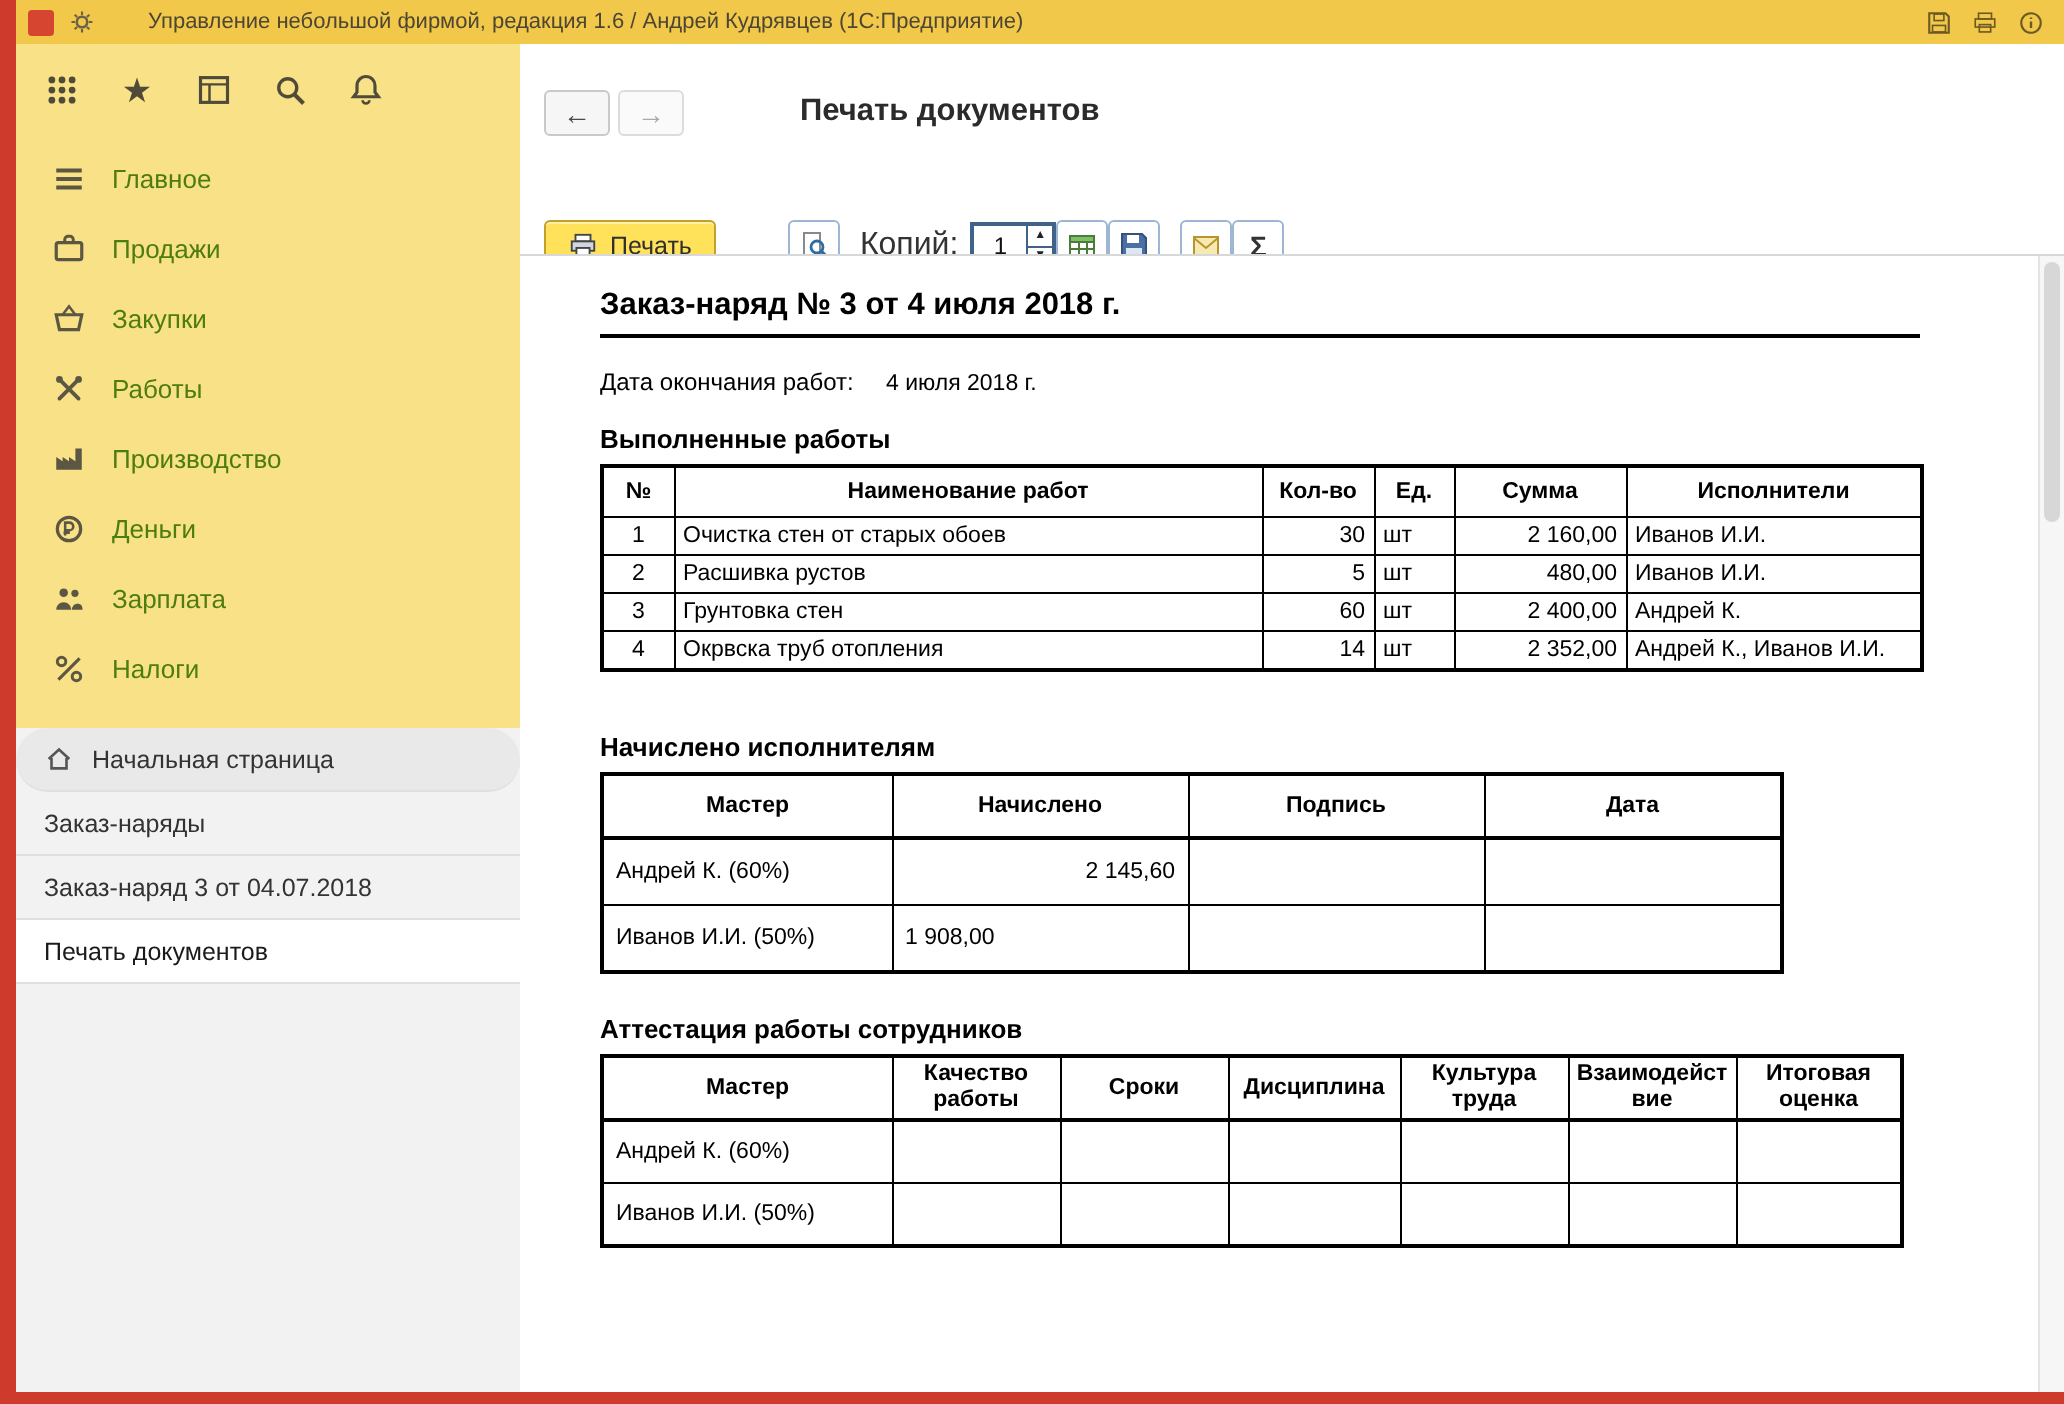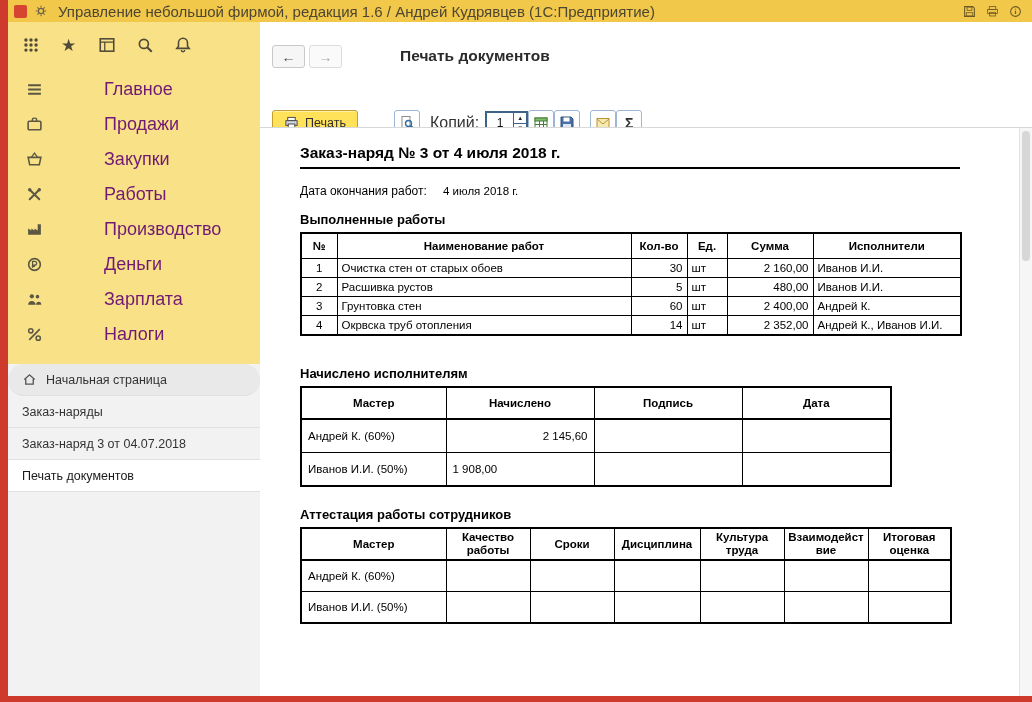--- a/index.html
+++ b/index.html
@@ -10,37 +10,37 @@
   
   .edge-left  { position:absolute; left:0; top:0; width:8px; height:702px; background:var(--edge_red,#ce3b2c); z-index:50; }
   .edge-bottom{ position:absolute; left:0; bottom:0; width:1032px; height:6px; background:var(--edge_red,#ce3b2c); z-index:50; }
 
   
   .titlebar { position:absolute; left:8px; top:0; right:0; height:22px; background:var(--titlebar,#f2c84b);
               display:flex; align-items:center; padding:0 6px; }
   .t-icon { width:15px; height:15px; margin-right:6px; display:inline-flex; align-items:center; justify-content:center; }
   .t-icon.logo { background:#d6452f; border-radius:2px; width:13px; height:13px; }
   .t-icon svg { width:14px; height:14px; }
-  .t-title { font-size:15px; color:#4c4632; margin-left:4px; white-space:nowrap; overflow:hidden; }
+  .t-title { font-size:11px; color:#4c4632; margin-left:20px; white-space:nowrap; overflow:hidden; }
   .t-right { margin-left:auto; display:flex; gap:6px; padding-right:2px; }
   .t-btn { width:17px; height:17px; background:transparent; border:0; cursor:pointer; display:flex; align-items:center; justify-content:center; }
   .t-btn svg { width:13px; height:13px; }
 
   
   .sidebar { position:absolute; left:8px; top:22px; width:252px; bottom:6px; background:#f2f2f2; display:flex; flex-direction:column; }
   .side-top { background:var(--sidebar_panel,#f9e187); }
   .side-icons { height:46px; display:flex; align-items:center; padding-left:10px; gap:13px; }
   .si-btn { width:25px; height:25px; border:0; background:transparent; cursor:pointer; display:flex; align-items:center; justify-content:center; color:#4f4b38; }
   .si-btn svg { width:18px; height:18px; }
   .star-glyph { font-size:17px; line-height:17px; color:#4f4b38; }
   .sections { padding:4px 0 12px; }
   .sec-item { height:35px; display:flex; align-items:center; padding-left:17px; cursor:pointer; }
   .sec-icon { width:18px; height:18px; margin-right:13px; display:inline-flex; align-items:center; justify-content:center; }
   .sec-icon svg { width:17px; height:17px; }
-  .sec-label { font-size:18px; color:#701a75;margin-left:48px; }
+  .sec-label { font-size:13px; color:#4d7c0f; }
   .side-nav { flex:1; background:#f2f2f2; }
   .nav-item { height:32px; display:flex; align-items:center; padding-left:14px; font-size:12.5px; color:#333;
               border-bottom:1px solid #e0e0e0; cursor:pointer; background:#f2f2f2; }
   .nav-item.first { background:#e9e9e9;border-radius:16px; }
   .nav-item.active { background:#ffffff; color:#1a1a1a; }
   .nav-icon { width:16px; height:16px; margin-right:8px; display:inline-flex; }
   .nav-icon svg { width:15px; height:15px; }
 
   
   .main { position:absolute; left:260px; top:22px; right:0; bottom:6px; background:#fff; }

